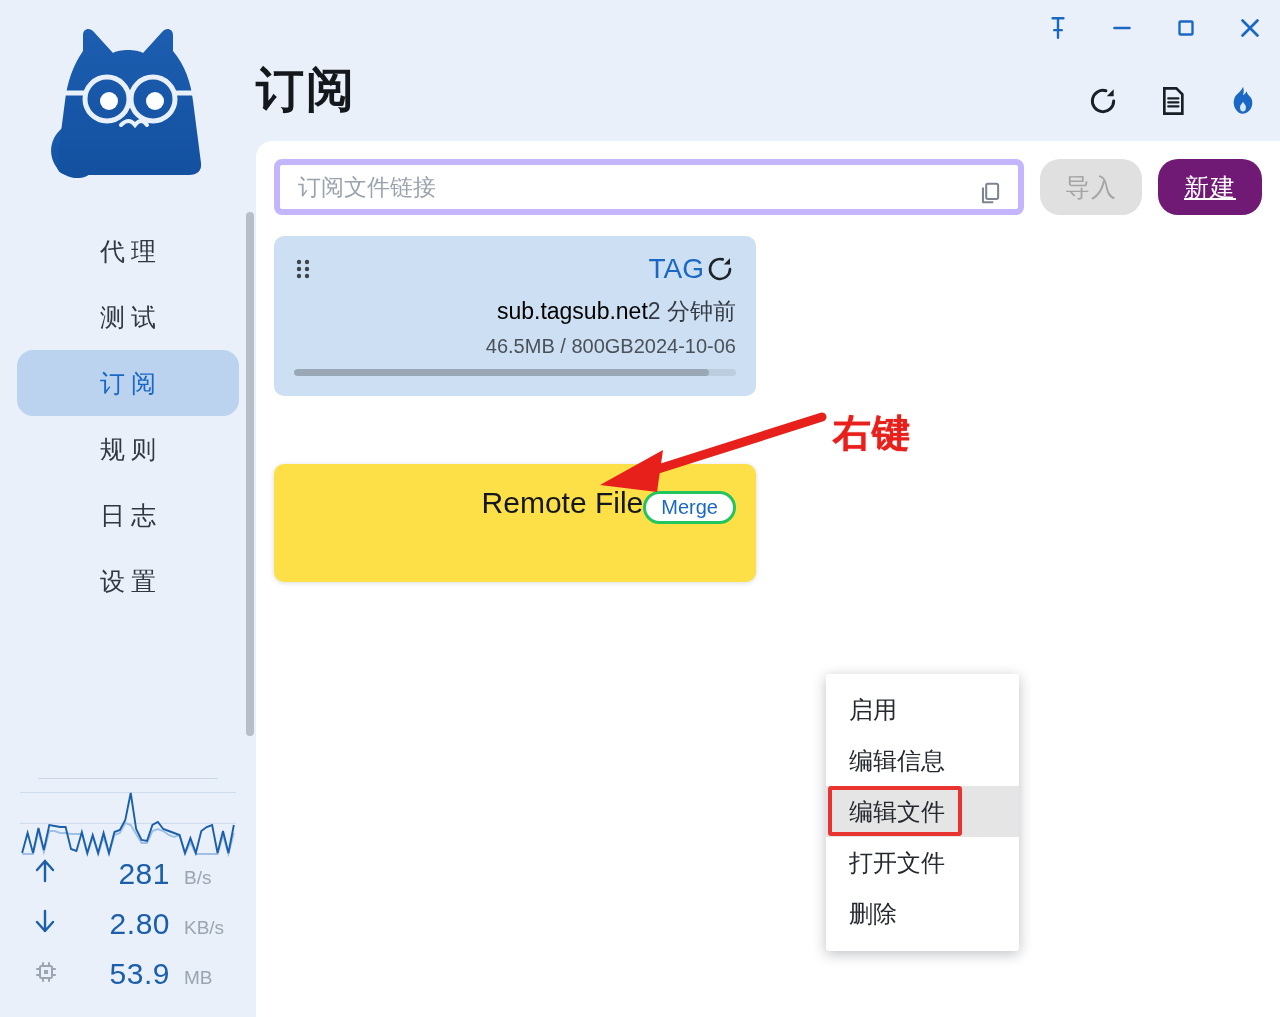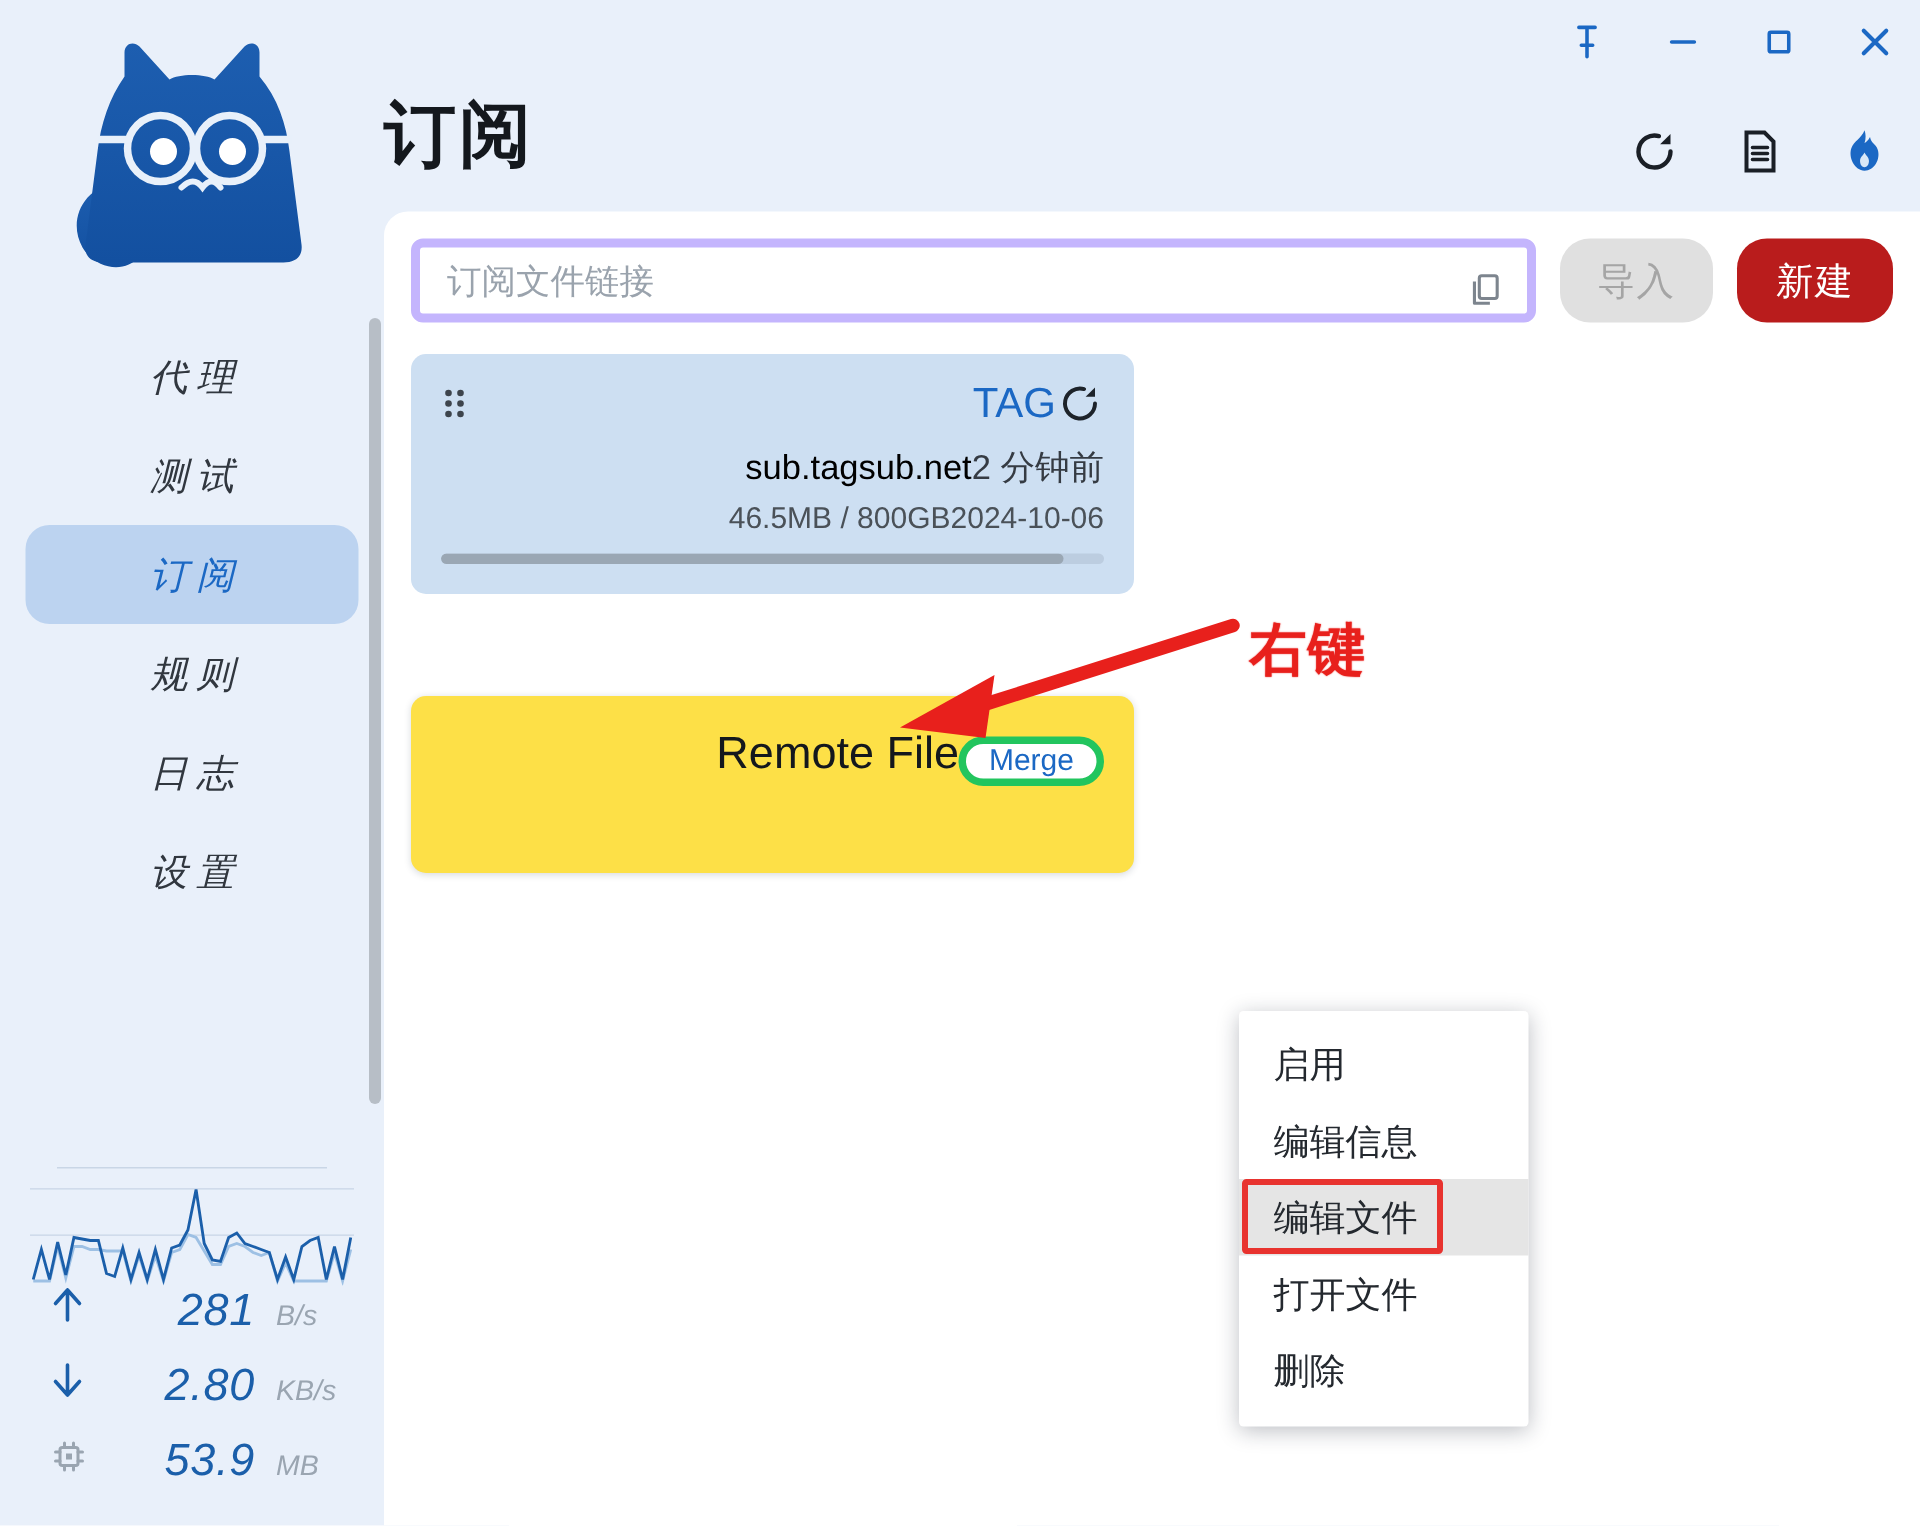--- a/index.html
+++ b/index.html
@@ -17,21 +17,20 @@
   }
 
   
   .sidebar {
     position: relative;
     width: 256px; height: 1017px;
     background: #e9f0fa;
     display: flex; flex-direction: column;
     align-items: center;
     flex: 0 0 256px;
-    font-style: italic;
   }
   .logo-wrap {
     width: 100%; height: 218px;
     display: flex; align-items: center; justify-content: center;
   }
   .logo-wrap svg { display: block; }
 
   .nav { width: 100%; display: flex; flex-direction: column; align-items: center; }
   .nav-item {
     width: 222px; height: 66px;
@@ -186,22 +185,23 @@
     cursor: pointer;
   }
   .btn-import {
     width: 102px;
     background: #e0e0e0;
     color: #a5a5a5;
     cursor: default;
   }
   .btn-new {
     width: 104px;
-    background: #b91c1c;
+    background: #701a75;
     color: #ffffff;
+    text-decoration: underline;
   }
 
   
   .cards { margin-top: 21px; position: relative; }
   .card {
     position: relative;
     width: 482px;
     border-radius: 10px;
     padding: 14px 20px 12px 20px;
     text-align: right;
@@ -257,21 +257,21 @@
     display: flex; align-items: flex-start;
     padding: 22px 20px 0 20px;
   }
   .remote-title {
     font-size: 30px; color: #14181d; flex: 1 1 auto;
   }
   .chip {
     margin-top: 5px;
     height: 33px;
     padding: 0 15px;
-    border: 5px solid #22c55e;
+    border: 3px solid #22c55e;
     border-radius: 17px;
     color: #1b68c4;
     font-size: 20px;
     display: flex; align-items: center; justify-content: center;
     cursor: pointer;
     background: #fff;
   }
 
   
   .ctx-menu {

